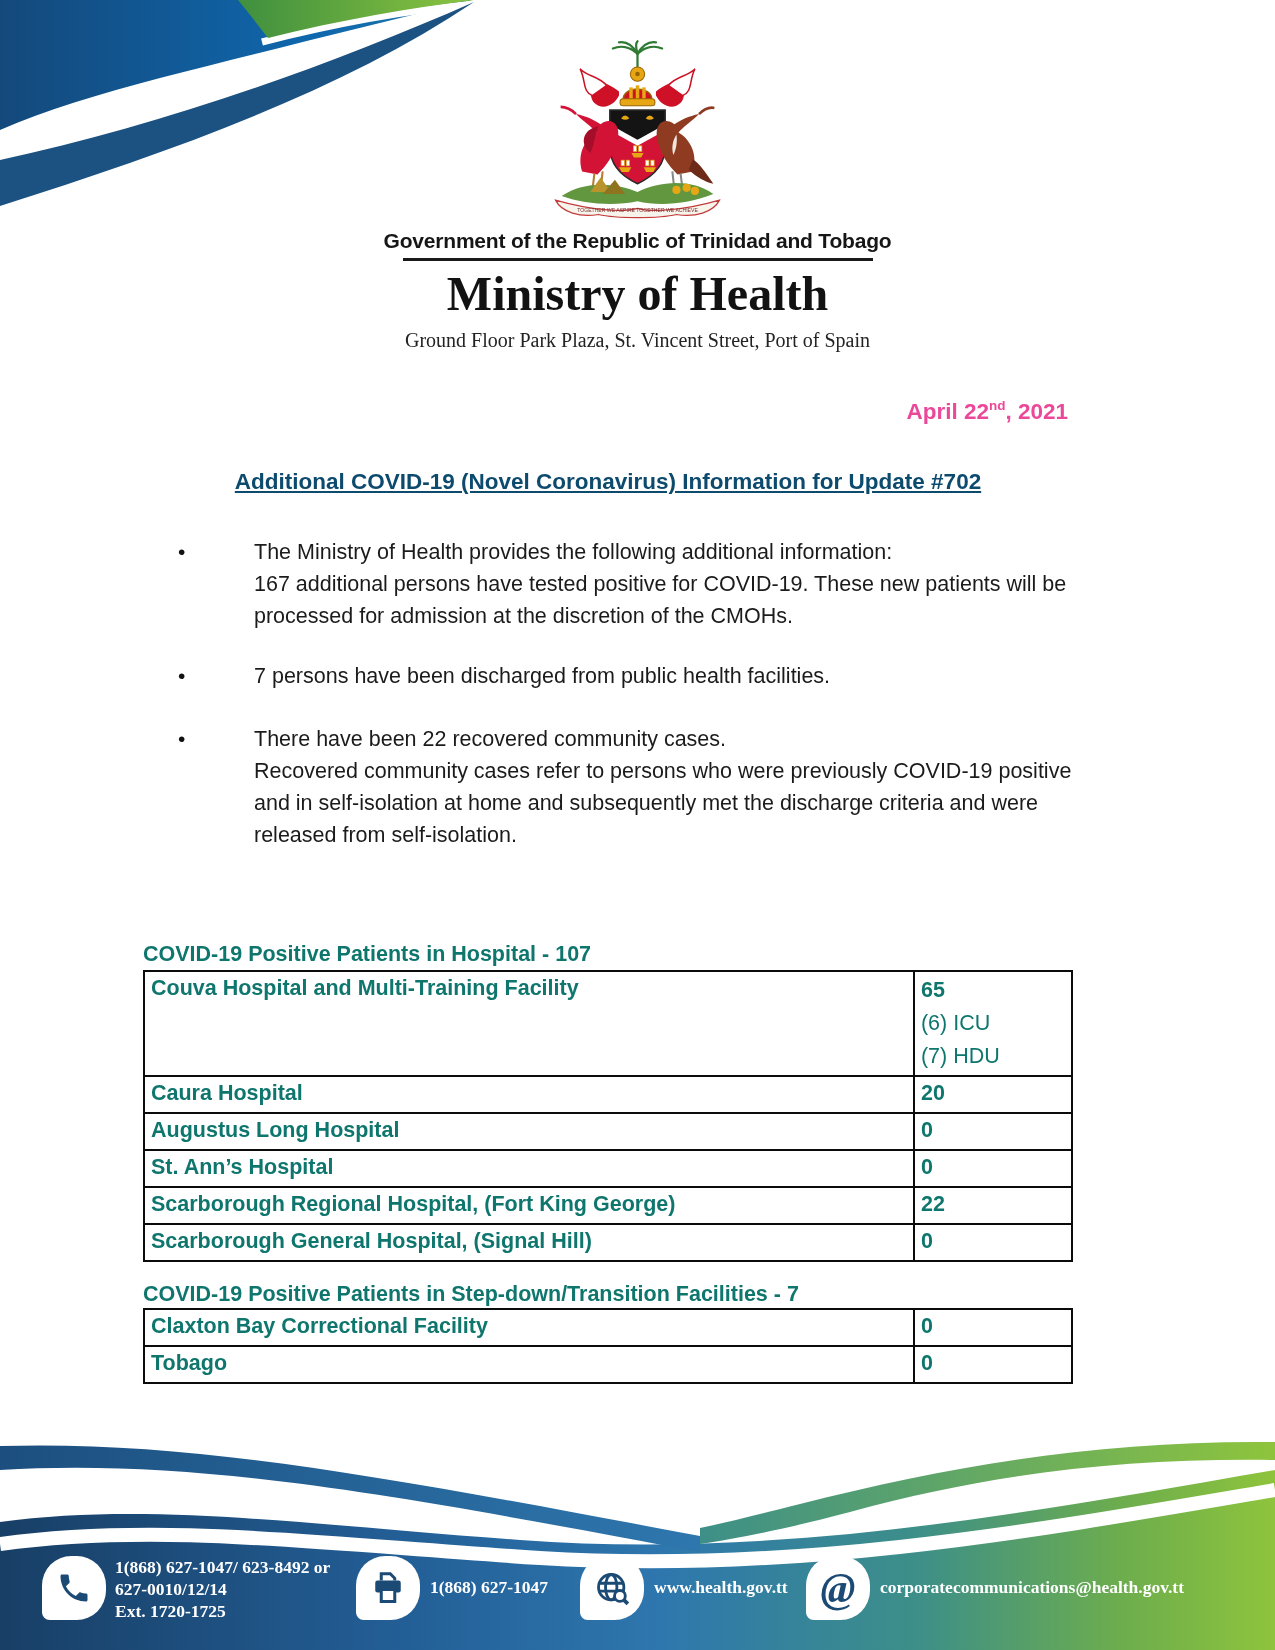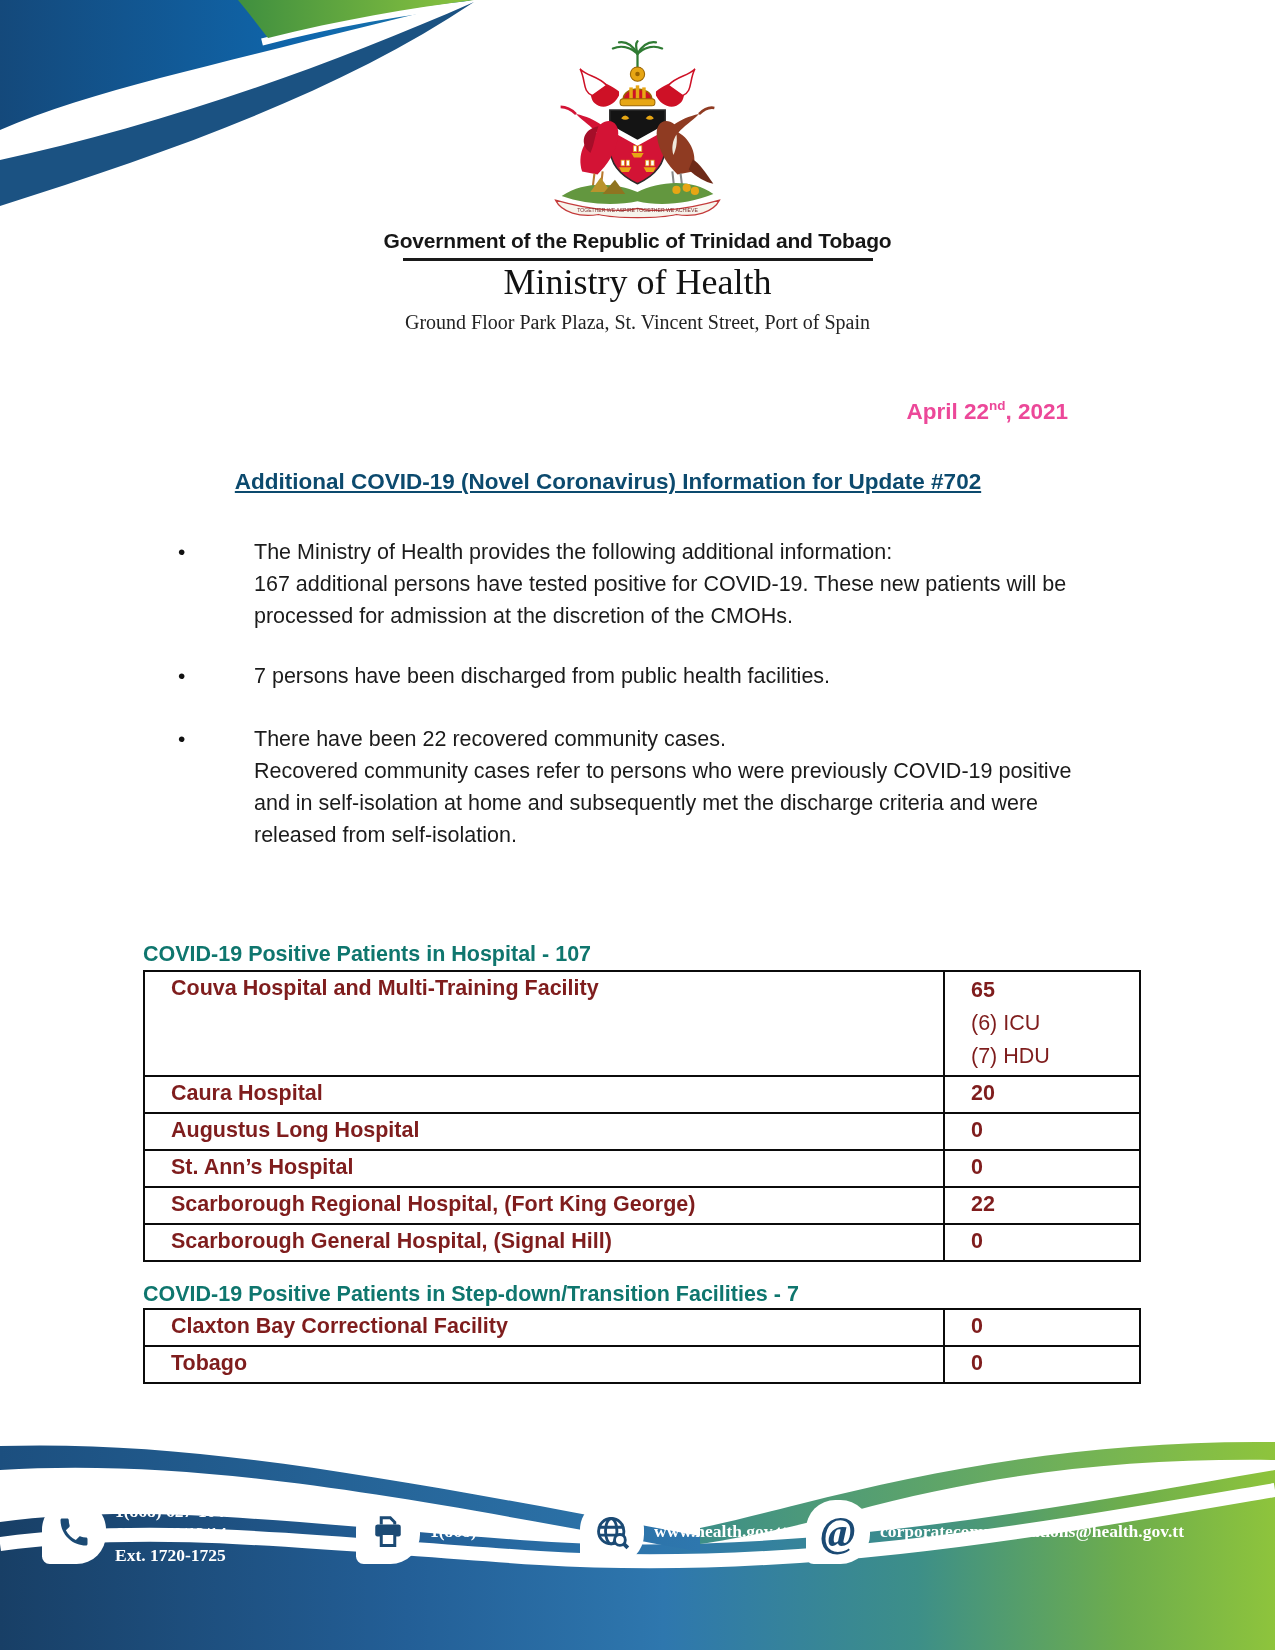--- a/index.html
+++ b/index.html
@@ -9,21 +9,21 @@
   }
   .abs{position:absolute;}
   
   #topWave{left:0;top:0;}
   #footerWave{left:0;bottom:0;}
   
   .header-block{left:0;top:40px;width:1275px;text-align:center;}
   .coat{display:block;margin:0 auto;}
   .gov-line{font-size:21px;font-weight:600;color:#161616;margin-top:4px;letter-spacing:-0.2px;}
   .header-divider{width:470px;height:2.5px;background:#1a1a1a;margin:5px auto 0 auto;}
-  .ministry-name{font-family:"Liberation Serif",serif;font-weight:normal;font-size:36px;color:#121212;}
+  .ministry-name{font-family:"Liberation Serif",serif;font-weight:bold;font-size:48px;color:#121212;margin-top:5px;}
   .unit-name{font-family:"Liberation Serif",serif;font-variant:small-caps;font-size:25px;letter-spacing:1px;color:#262626;margin-top:9px;}
   .address-line{font-family:"Liberation Serif",serif;font-size:20px;color:#232323;margin-top:8px;}
   
   .date-line{top:398px;right:207px;font-size:22.5px;font-weight:bold;color:#ec4899;}
   .date-line sup{font-size:0.6em;vertical-align:super;}
   .doc-title{top:469px;left:143px;width:930px;text-align:center;font-size:22.5px;font-weight:bold;text-decoration:underline;color:#0c4a6e;}
   
   .bullet-list{top:536px;left:178px;width:902px;}
   .bullet{display:flex;gap:39px;}
   .bullet .marker{width:37px;font-size:21px;line-height:32px;color:#111;}
@@ -31,32 +31,32 @@
   .bullet .btxt{flex:1;font-size:21.5px;line-height:32px;color:#1b1b1b;}
   .b1{margin-bottom:28px;}
   .b2{margin-bottom:31px;}
   
   .tbl-heading{left:143px;font-size:21.5px;font-weight:bold;color:#0f766e;}
   #h1{top:942px;}
   #h2{top:1282px;}
   table.data{border-collapse:collapse;table-layout:fixed;width:930px;}
   #t1{top:970px;left:143px;}
   #t2{top:1308px;left:143px;}
-  table.data td{border:2.5px solid #0b0b0b;padding:2px 26px;vertical-align:top;
-    font-size:21.5px;font-weight:bold;color:#7f1d1d;line-height:28px;margin-top:21px;}
+  table.data td{border:2.5px solid #0b0b0b;padding:2px 6px;vertical-align:top;
+    font-size:21.5px;font-weight:bold;color:#0f766e;line-height:28px;margin-top:21px;}
   td.fac{width:746px;}
   td.cnt{width:142px;}
   tr.tall td{height:97px;}
   tr.std td{height:31px;}
   .subnote{font-weight:normal;line-height:33px;}
   .cnt .num{display:block;line-height:33px;}
   
   .badge{width:64px;height:64px;background:#fff;border-radius:46% 46% 46% 12%;
     display:flex;align-items:center;justify-content:center;}
-  .badge-row{top:1500px;left:0;width:1275px;height:70px;}
+  .badge-row{top:1556px;left:0;width:1275px;height:70px;}
   .fitem{position:absolute;top:0;}
   .ftxt{font-family:"Liberation Serif",serif;font-weight:bold;color:#fff;font-size:17.5px;line-height:22px;}
   .single{margin-top:20px;}
   .at-glyph{font-family:"Liberation Serif",serif;font-style:italic;font-weight:bold;font-size:42px;color:#1b4a74;line-height:1;}
 </style>
 </head>
 <body>
 
 <svg id="topWave" class="abs" width="480" height="225" viewBox="0 0 480 225">
   <defs>

